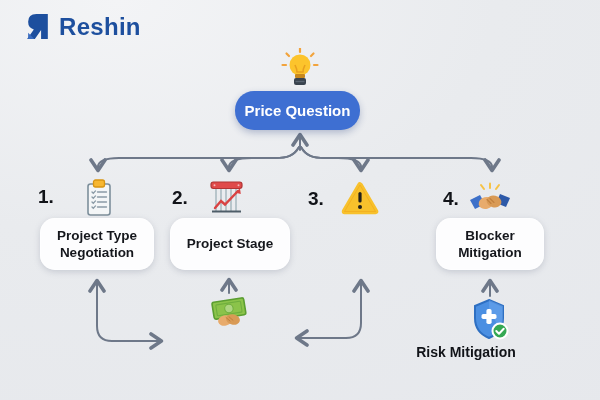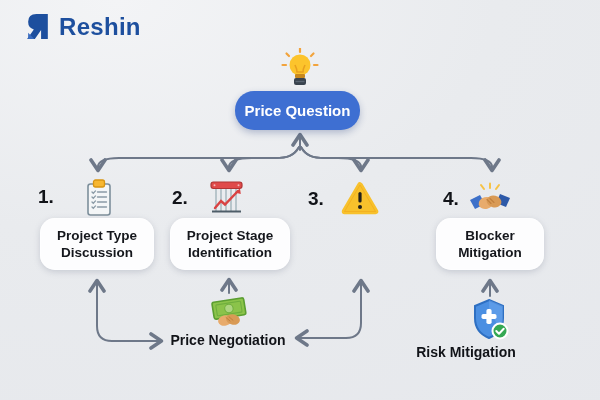--- a/index.html
+++ b/index.html
@@ -150,25 +150,24 @@
       <ellipse cx="25" cy="19.5" rx="7.5" ry="5.8" fill="#d99a55" transform="rotate(14 25 19.5)"></ellipse>
       <g stroke="#c07f3e" stroke-width="1.1" stroke-linecap="round">
         <line x1="18" y1="17.5" x2="22" y2="21.5"></line>
           <line x1="21" y1="16.5" x2="25" y2="20.5"></line>
       </g>
     </svg>
   </span>
 
   <div class="node" style="left:40px;top:218px;width:114px">
     <span>Project Type</span>
-    <span>Discussion</span>
+    <span>Negotiation</span>
   </div>
   <div class="node" style="left:170px;top:218px;width:120px">
     <span>Project Stage</span>
-    <span>Identification</span>
   </div>
   <div class="node" style="left:436px;top:218px;width:108px">
     <span>Blocker</span>
     <span>Mitigation</span>
   </div>
 
   <span class="step-icon" style="left:209px;top:296px">
     <svg width="40" height="36" viewBox="0 0 40 36">
       <g transform="rotate(-9 20 13)">
         <rect x="4" y="4" width="32" height="17" rx="2" fill="#8bc34a" stroke="#5b9e31" stroke-width="1.6"></rect>
@@ -176,21 +175,20 @@
         <circle cx="20" cy="12.5" r="4.2" fill="#aed581" stroke="#6fae3e" stroke-width="1"></circle>
       </g>
       <ellipse cx="16" cy="24.5" rx="7" ry="5.2" fill="#e8ab6c" transform="rotate(-13 16 24.5)"></ellipse>
       <ellipse cx="24" cy="23.5" rx="7" ry="5.2" fill="#d99a55" transform="rotate(13 24 23.5)"></ellipse>
       <g stroke="#c07f3e" stroke-width="1" stroke-linecap="round">
         <line x1="17" y1="21.5" x2="21" y2="25"></line>
           <line x1="20" y1="20.8" x2="24" y2="24.3"></line>
       </g>
     </svg>
   </span>
-  <span class="sub-label" style="left:158px;top:332px;width:140px">Price Negotiation</span>
 
   <span class="step-icon" style="left:469px;top:298px">
     <svg width="42" height="44" viewBox="0 0 42 44">
       <path d="M20 2 L34 8 V20 C34 30 28.5 36.5 20 40 C11.5 36.5 6 30 6 20 V8 Z" fill="#4b8fe2" stroke="#2e6fc2" stroke-width="2"></path>
       <path d="M20 2 L34 8 V20 C34 24 33 28 31 31 L20 12 Z" fill="#6ba6ec" opacity=".55"></path>
       <rect x="17.4" y="11" width="5.2" height="15" rx="1.8" fill="#ffffff"></rect>
       <rect x="12.5" y="15.9" width="15" height="5.2" rx="1.8" fill="#ffffff"></rect>
       <circle cx="31" cy="33" r="7.5" fill="#34a853" stroke="#ffffff" stroke-width="2"></circle>
       <path d="M27.3 33 L30 35.7 L34.7 30.7" fill="none" stroke="#ffffff" stroke-width="2" stroke-linecap="round" stroke-linejoin="round"></path>
     </svg>

